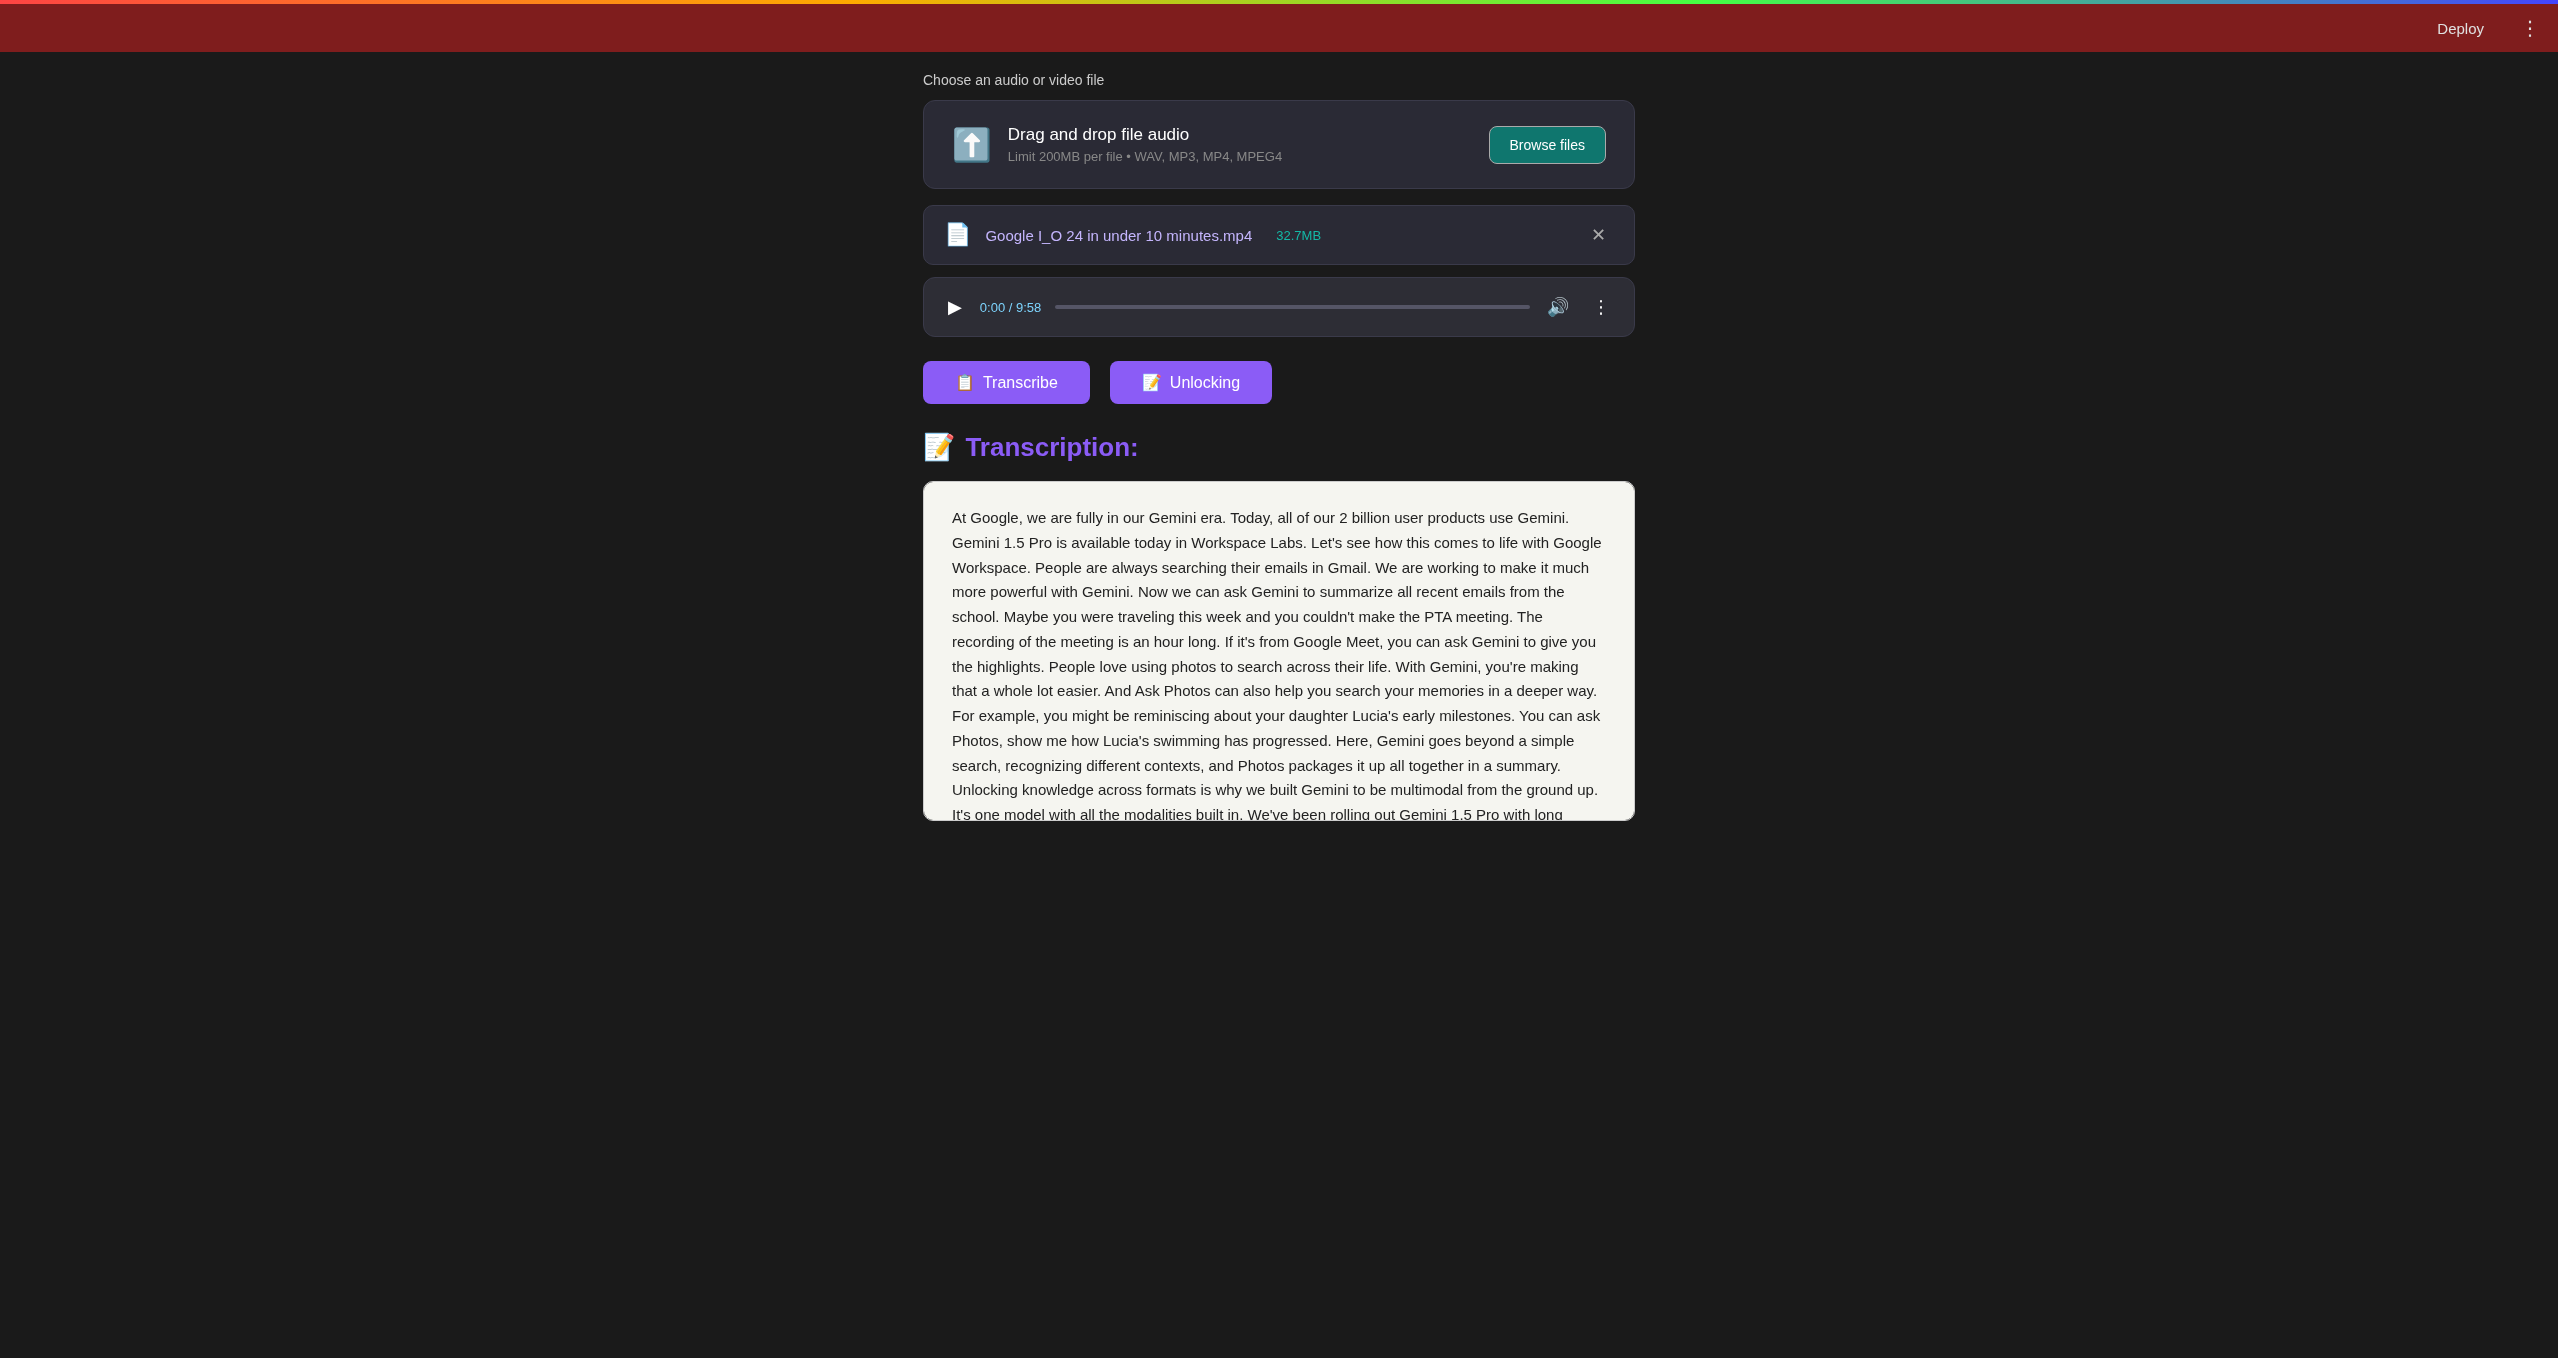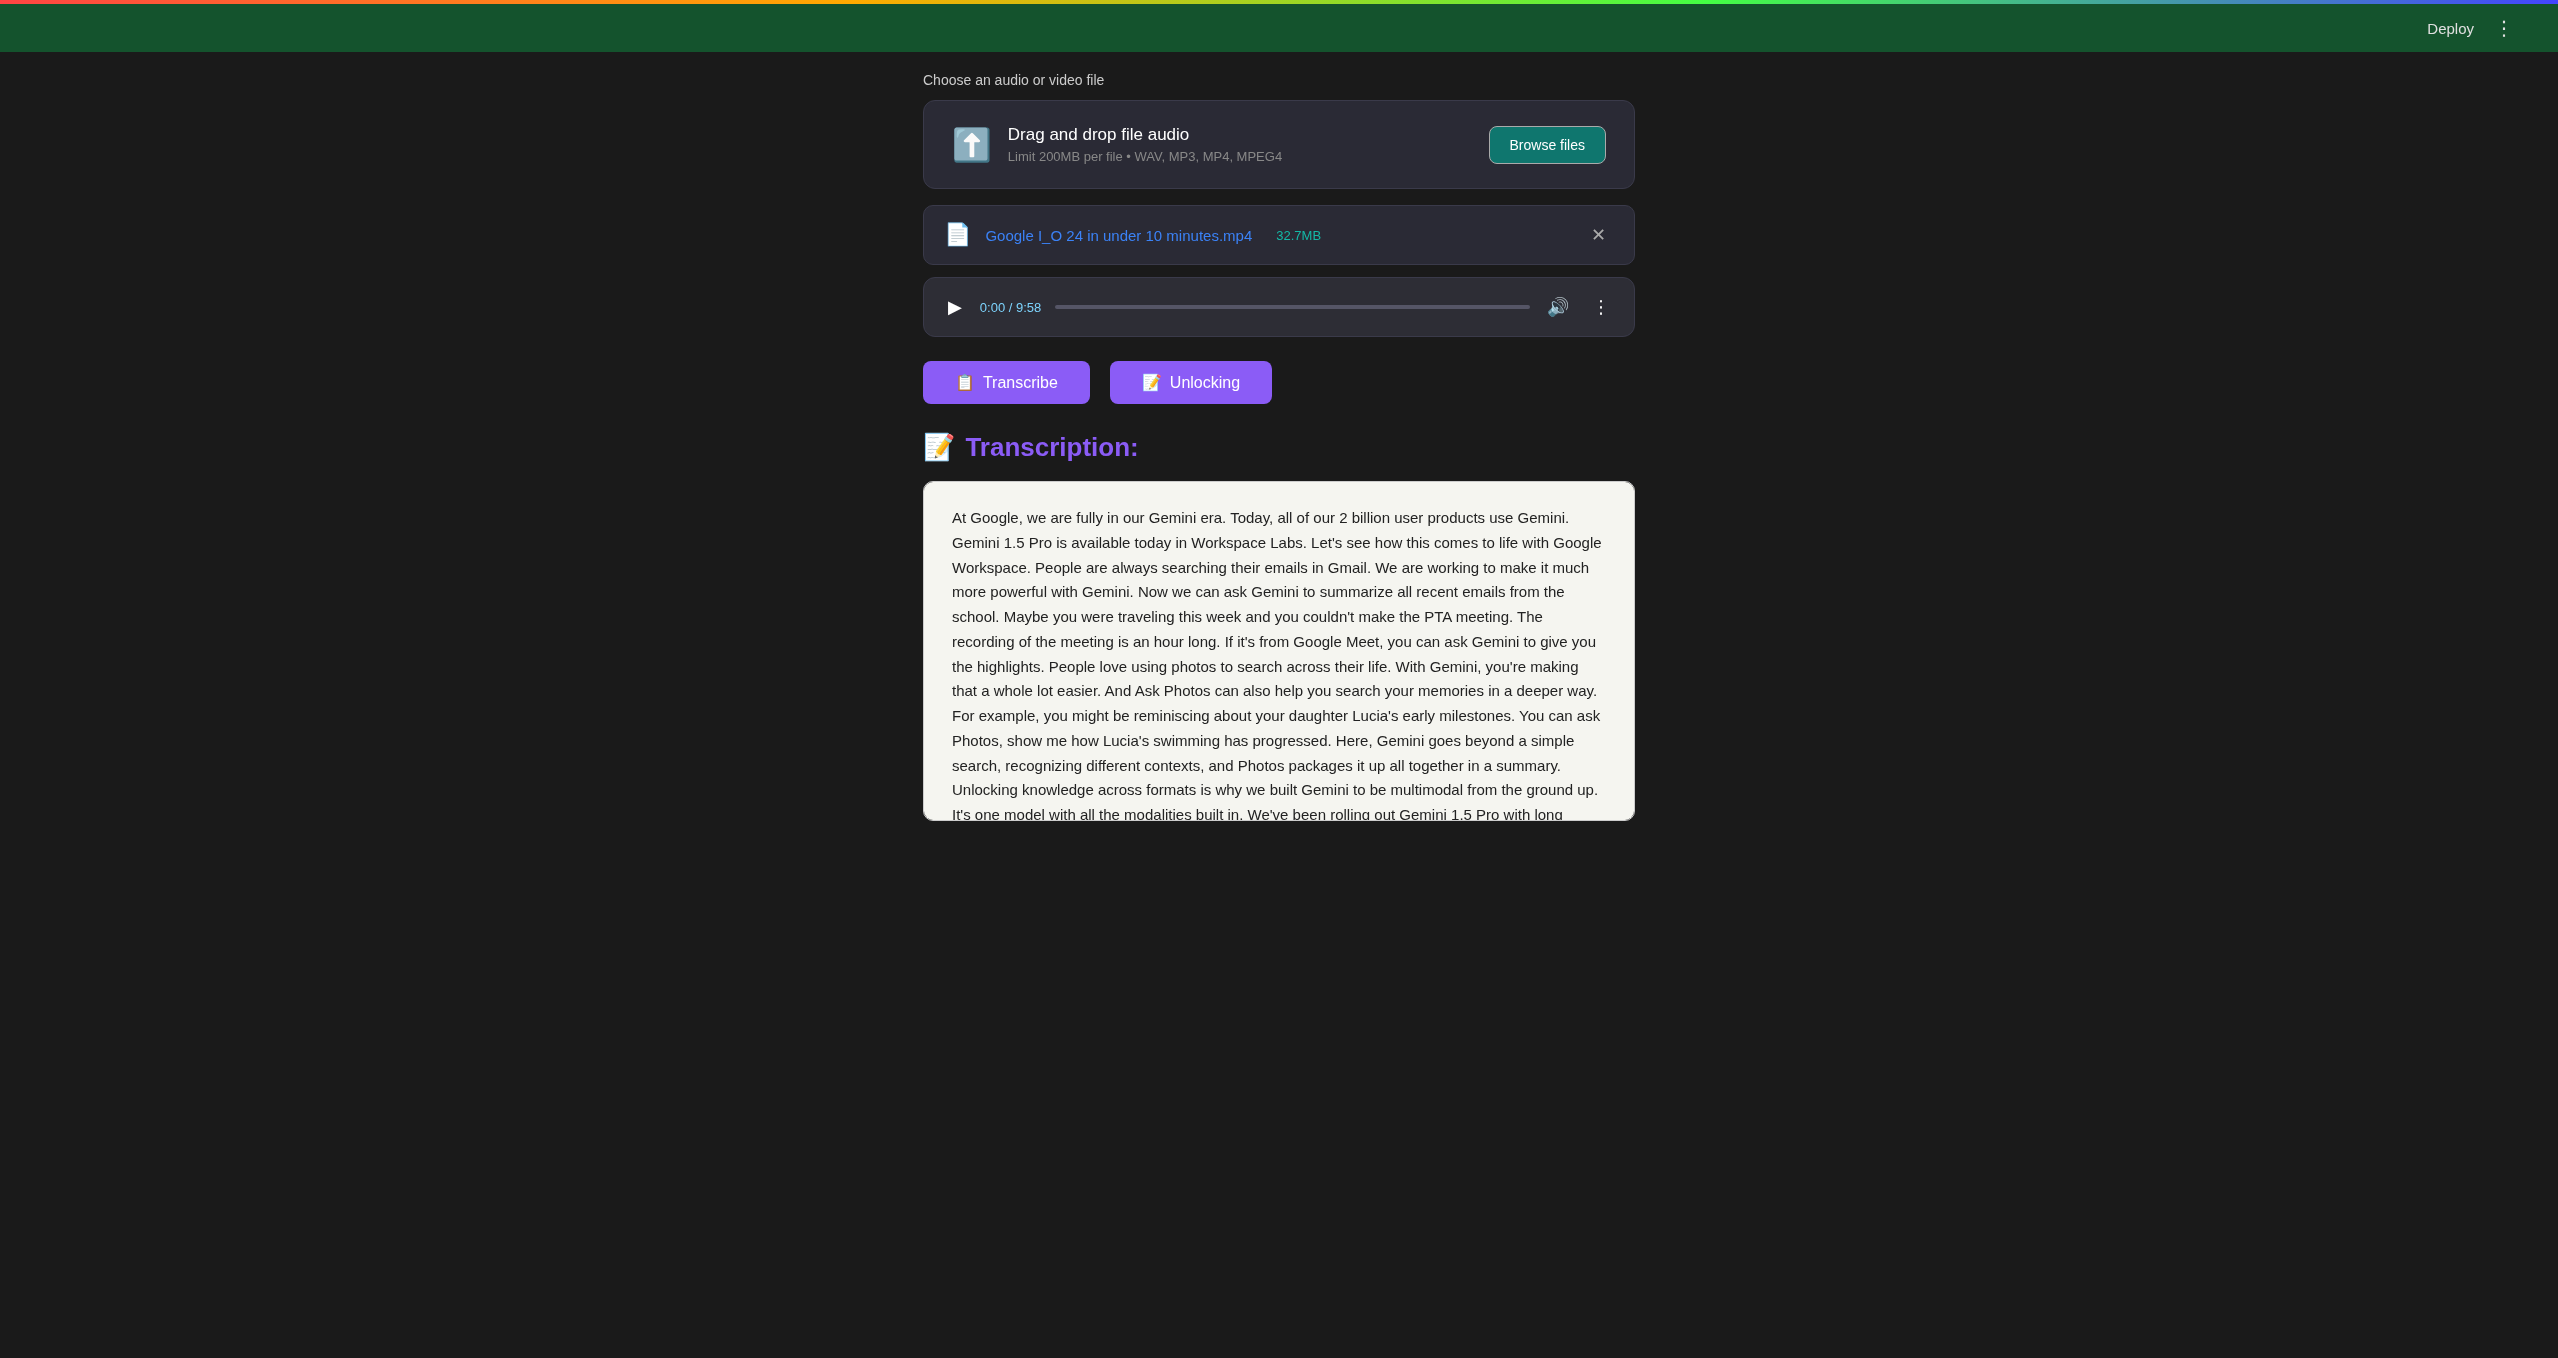--- a/index.html
+++ b/index.html
@@ -17,23 +17,23 @@
       height: 4px;
       background: linear-gradient(to right, #ff4444, #ffaa00, #44ff44, #4444ff);
       width: 100%;
     }
 
     
     .header {
       display: flex;
       justify-content: flex-end;
       align-items: center;
-      padding: 8px 36px;
-      background: #14532d;
-      gap: 0;
+      padding: 8px 10px;
+      background: #7f1d1d;
+      gap: 16px;
       min-height: 48px;
     }
 
     .deploy-btn {
       background: transparent;
       border: none;
       color: #e0e0e0;
       font-size: 15px;
       cursor: pointer;
       padding: 6px 12px;
@@ -125,21 +125,21 @@
       gap: 14px;
     }
 
     .file-icon {
       font-size: 22px;
       color: #b0b0b0;
     }
 
     .file-name {
       font-size: 15px;
-      color: #3b82f6;
+      color: #c4b5fd;
       text-align: center;
     }
 
     .file-size {
       font-size: 13px;
       color: #14b8a6;
       margin-left: 10px;
     }
 
     .close-btn {

